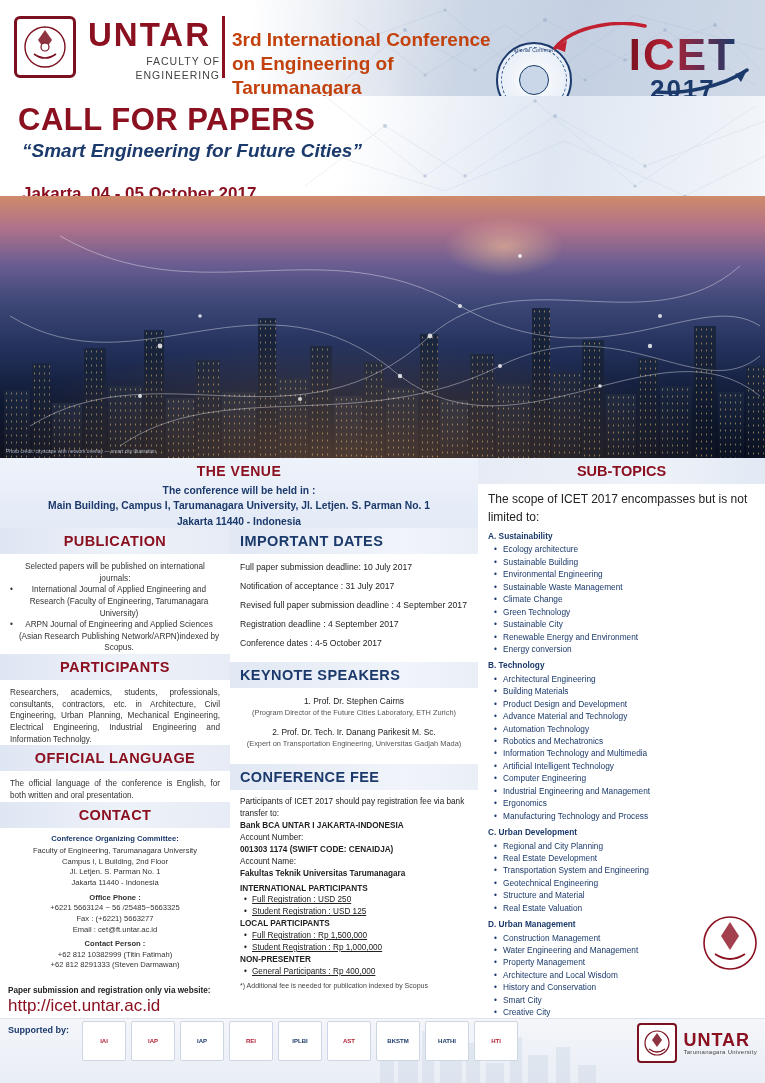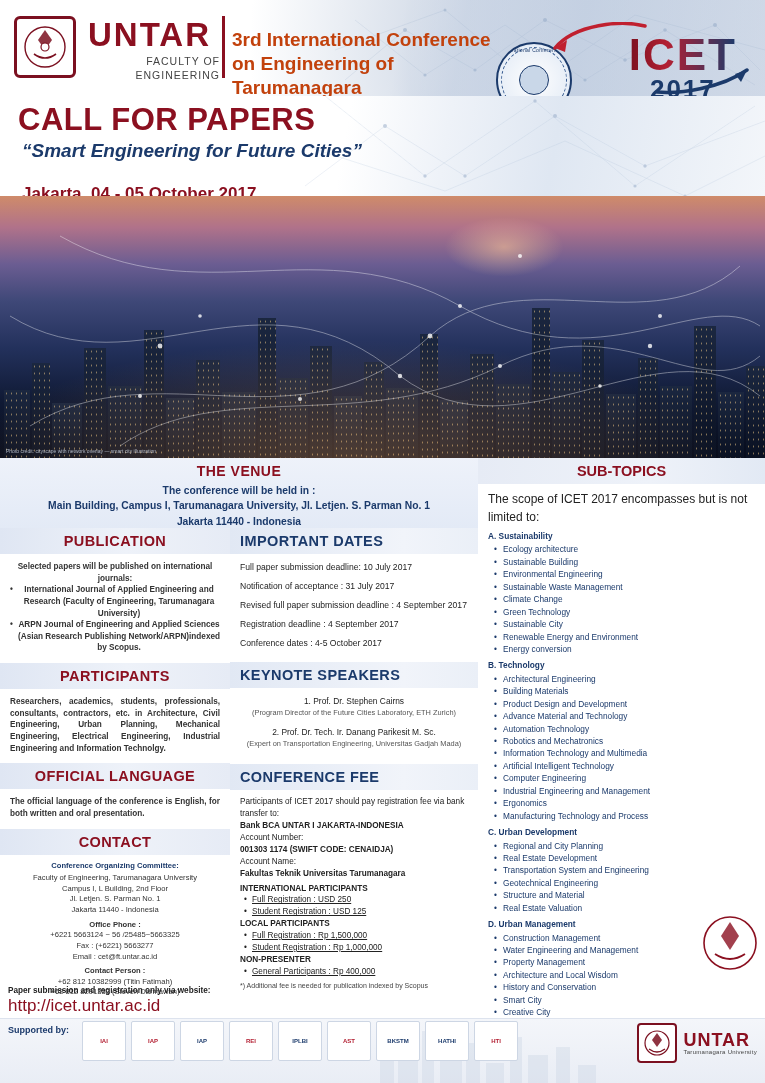--- a/index.html
+++ b/index.html
@@ -144,21 +144,21 @@
   .lcol { width: 230px; }
   .rcol { width: 248px; }
 
   .sec-head {
     text-align:center; font-size: 14.5px; font-weight:bold; color:#8b1020;
     padding: 5px 0 5px; letter-spacing:.4px;
     background: linear-gradient(90deg,#dfe6f3 0%, #eef2f9 55%, #e6ebf5 100%);
   }
   .sec-head.right-head { color:#1b3a6b; text-align:left; padding-left:10px;
     background: linear-gradient(90deg,#e1e8f4 0%, #f1f4fa 70%, #eaeff7 100%);}
-  .sec-body { padding: 7px 10px 9px; font-size: 8.2px; line-height: 1.42; color:#333;font-weight:bold; }
+  .sec-body { padding: 7px 10px 0; font-size: 8.2px; line-height: 1.42; color:#333; }
   .sec-body.center { text-align:center; }
   .sec-body.just { text-align: justify; }
   .sec-body ul { list-style: none; }
   .sec-body li { position:relative; padding-left: 8px; }
   .sec-body li::before { content:"•"; position:absolute; left:0; }
 
   .dates-body { padding: 7px 10px; font-size: 8.6px; line-height: 1.5; color:#222; }
   .dates-body div { margin-bottom: 6px; }
 
   .keynote-body { padding: 7px 10px; font-size: 8.4px; line-height:1.45; color:#222;text-align:center; }

